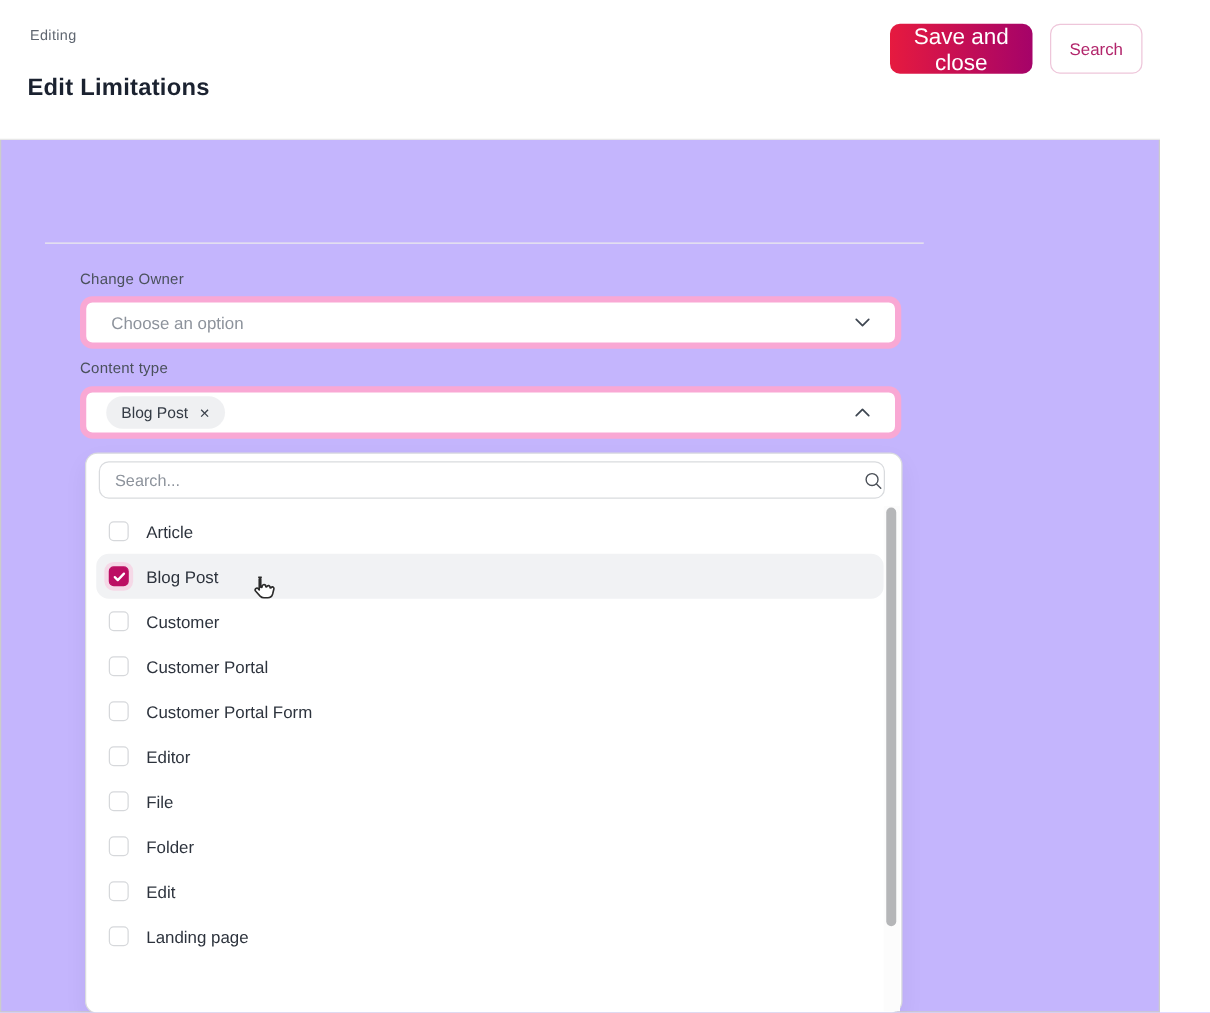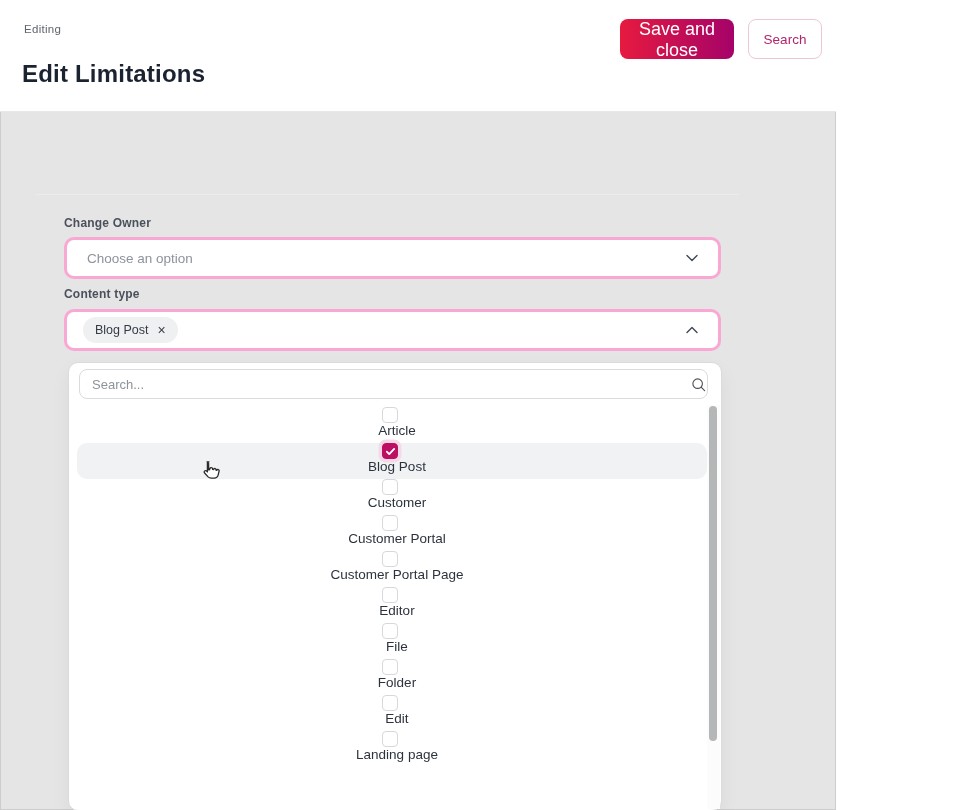--- a/index.html
+++ b/index.html
@@ -1,32 +1,32 @@
 <!DOCTYPE html>
 <html><head>
 <meta charset="utf-8">
 <style>
   * { margin:0; padding:0; box-sizing:border-box; }
   body { background:#ffffff; font-family:"Liberation Sans","DejaVu Sans",sans-serif; }
   .page {
-    position:relative; width:836px; height:810px; background:#e5e5e5;
+    position:relative; width:928px; height:810px; background:#c4b5fd;
     box-shadow: inset 0 0 0 1px #cccccc; overflow:hidden;
   }
   
   .header {
     position:absolute; top:0; left:0; right:0; height:112px;
     background:#fff; border-bottom:1px solid #e7e7e7;
   }
   .eyebrow {
     position:absolute; left:24px; top:23px;
     font-size:11.5px; color:#5f6670; letter-spacing:.3px;
   }
   .page-title {
     position:absolute; left:22px; top:60px;
-    font-size:24px; font-weight:800; color:#1b2230; letter-spacing:.2px;
+    font-size:19px; font-weight:800; color:#1b2230; letter-spacing:.2px;
   }
   .btn-save {
     position:absolute; top:19px; right:102px; width:114px; height:40px;
     border:none; border-radius:8px; cursor:pointer;
     background:linear-gradient(90deg,#e61a3f 0%,#a50369 100%);
     color:#fff; font-size:18px; font-weight:500;
     font-family:inherit;
   }
   .btn-discard {
     position:absolute; top:19px; right:14px; width:74px; height:40px;
@@ -35,27 +35,27 @@
   }
   
   .section-title {
     position:absolute; left:40px; top:156px;
     font-size:14.5px; font-weight:700; color:#212836; letter-spacing:.1px;
   }
   .section-divider {
     position:absolute; left:36px; top:194px; width:703px; height:1px; background:#ececec;
   }
   .field-label {
-    position:absolute; left:64px; font-size:12px; color:#4a515c; letter-spacing:.2px;font-weight:bold;
+    position:absolute; left:64px; font-size:12px; color:#4a515c; letter-spacing:.2px;
   }
   .label-owner { top:216px; }
   .label-content-type { top:287px; }
   .select-box {
     position:absolute; left:64px; width:657px; height:42px;
-    border:3px solid #f9a8d4; border-radius:10px; background:#fff;
+    border:5px solid #f9a8d4; border-radius:10px; background:#fff;
     display:flex; align-items:center; padding:0 18px 0 20px; cursor:pointer;
   }
   .select-owner { top:237px; }
   .select-content { top:309px; padding-left:16px; }
   .select-placeholder { font-size:13.5px; color:#8d939c; }
   .select-caret { margin-left:auto; display:flex; align-items:center; }
   .chip {
     display:inline-flex; align-items:center; gap:9px;
     background:#eff0f2; border-radius:14px; height:26px; padding:0 12px;
   }
@@ -73,21 +73,21 @@
     display:flex; align-items:center; padding:0 0 0 12px;
   }
   .search-input {
     border:none; outline:none; flex:1; font-size:13px; color:#333a44;
     font-family:inherit; background:transparent;
   }
   .search-input::placeholder { color:#8d939c; }
   .options-list { position:absolute; left:8px; top:44px; width:630px; }
   .option-row {
     height:36px; display:flex; align-items:center; padding-left:10px;
-    border-radius:10px; cursor:pointer;flex-direction:column;
+    border-radius:10px; cursor:pointer;
   }
   .option-row.highlighted { background:#f1f2f4; }
   .checkbox {
     width:16px; height:16px; border:1px solid #d6d8db; border-radius:4px;
     background:#fff; margin-right:14px; flex:0 0 auto;
     display:flex; align-items:center; justify-content:center;
   }
   .checkbox .check { display:none; }
   .checkbox.checked {
     background:#bc0e63; border-color:#bc0e63;
@@ -179,21 +179,21 @@
         <div class="option-row">
     <span class="checkbox">
       
     </span>
     <span class="option-label">Customer Portal</span>
   </div>
         <div class="option-row">
     <span class="checkbox">
       
     </span>
-    <span class="option-label">Customer Portal Page</span>
+    <span class="option-label">Customer Portal Form</span>
   </div>
         <div class="option-row">
     <span class="checkbox">
       
     </span>
     <span class="option-label">Editor</span>
   </div>
         <div class="option-row">
     <span class="checkbox">
       

